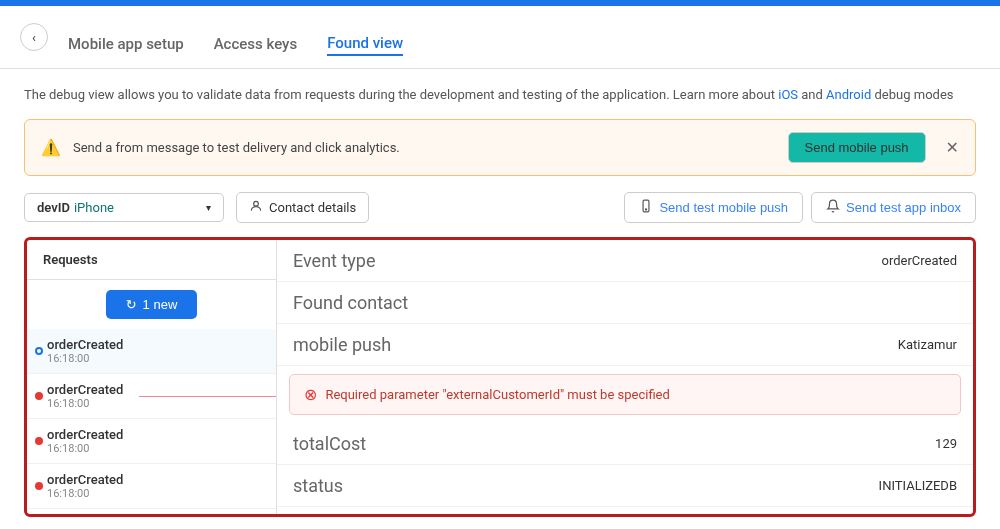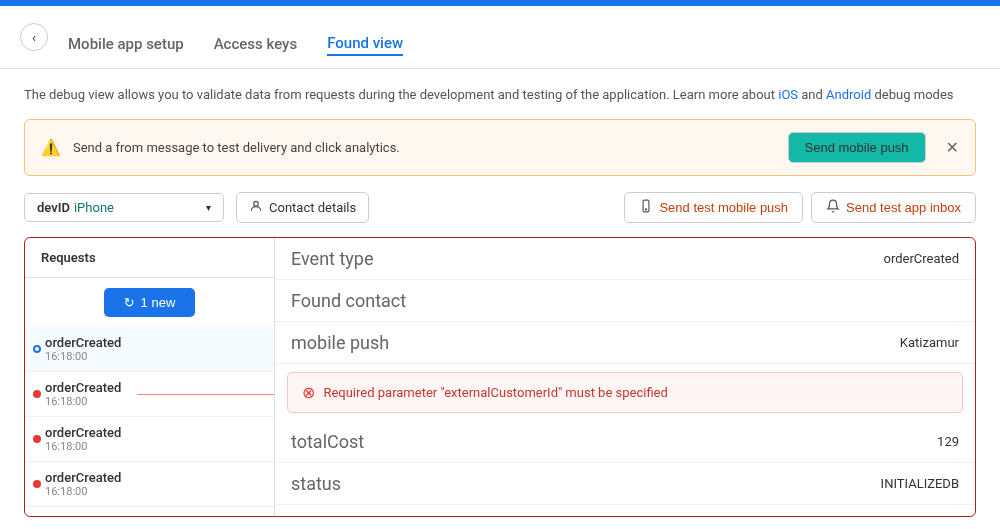--- a/index.html
+++ b/index.html
@@ -172,27 +172,27 @@
     .action-btn {
       display: flex;
       align-items: center;
       gap: 6px;
       border: 1px solid #ccc;
       border-radius: 5px;
       padding: 6px 14px;
       background: #fff;
       cursor: pointer;
       font-size: 13px;
-      color: #c2410c;
+      color: #3b82f6;
     }
 
     .main-area {
       display: flex;
       gap: 0;
-      border: 1px solid #b91c1c;
+      border: 3px solid #b91c1c;
       border-radius: 6px;
       overflow: hidden;
       height: 280px;
     }
 
     .requests-panel {
       width: 250px;
       border-right: 1px solid #e0e0e0;
       flex-shrink: 0;
       overflow: hidden;

